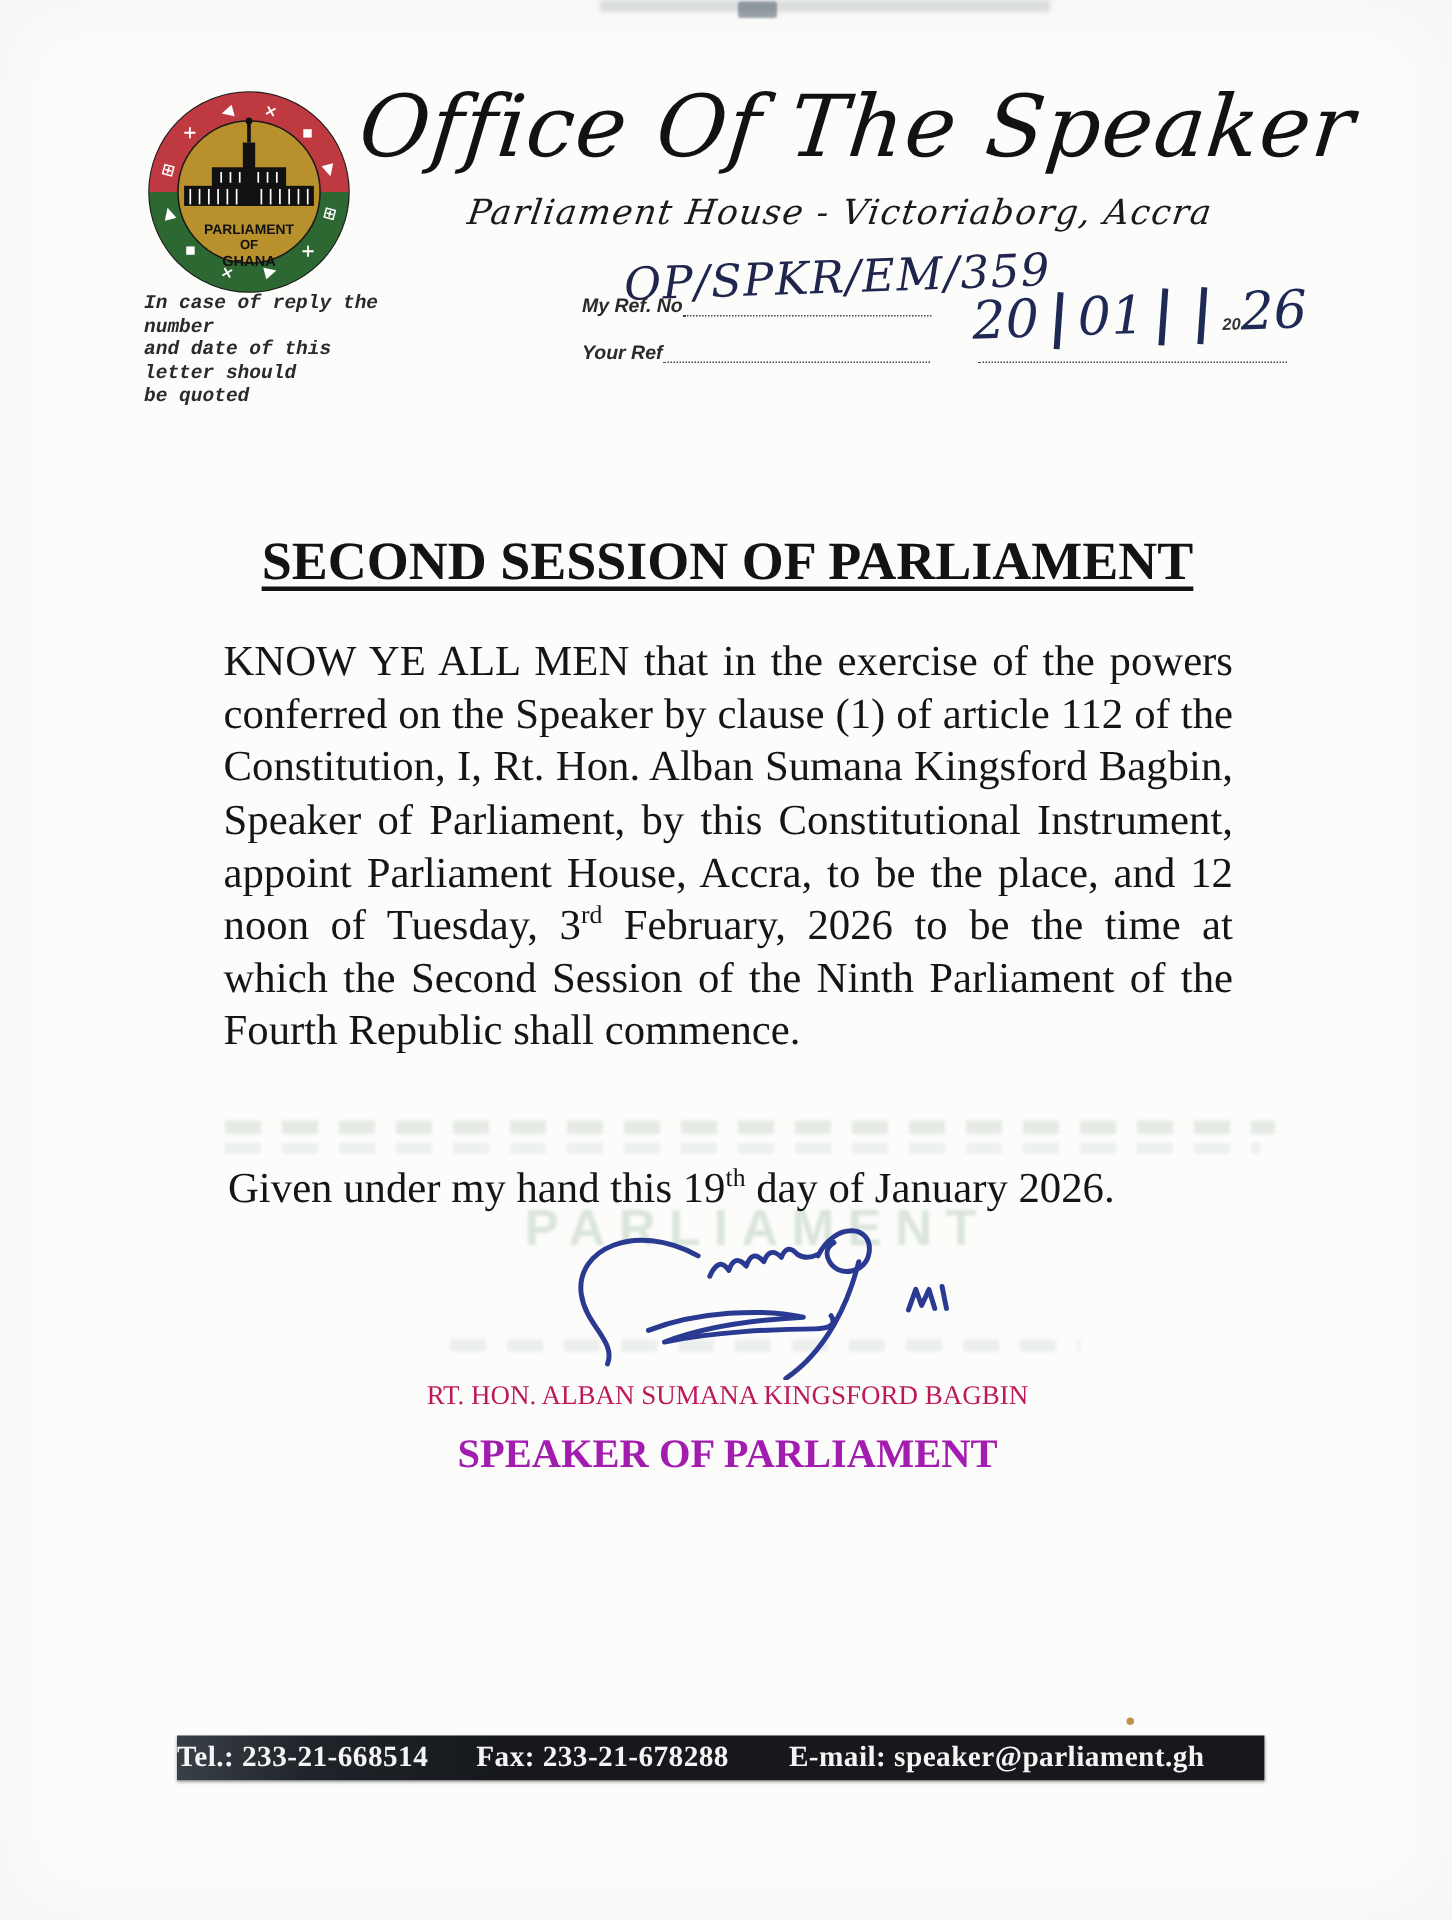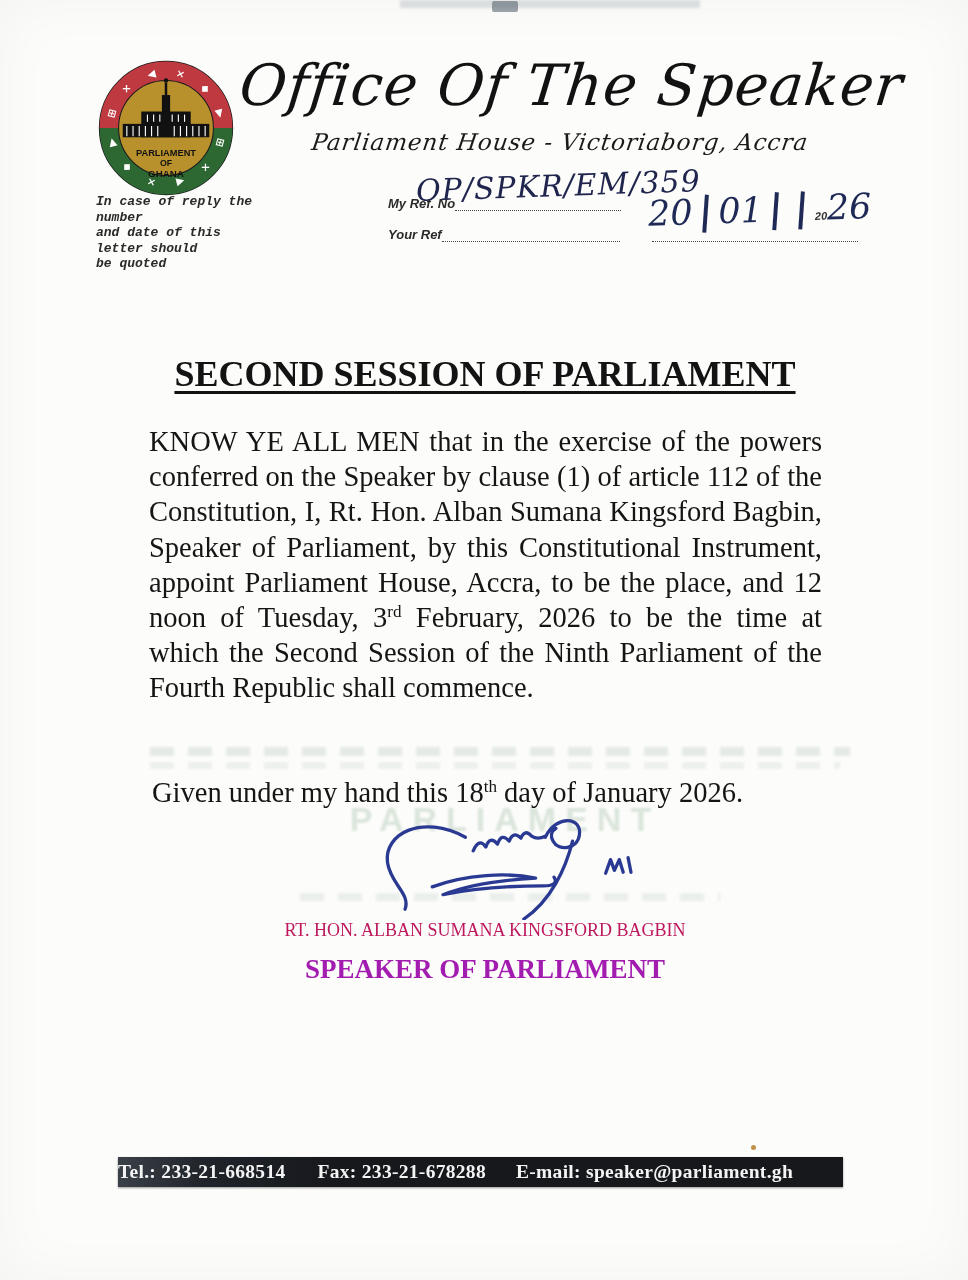--- a/index.html
+++ b/index.html
@@ -78,21 +78,21 @@
   
   .footer-bar{
     position:absolute;left:118px;top:1157px;width:725px;height:30px;
     background:linear-gradient(90deg,#3a4048 0%, #20242a 12%, #16181c 30%, #16181c 100%);
     display:flex;align-items:center;
     color:#f4f4f4;font-weight:bold;font-size:19.5px;letter-spacing:.3px;
     box-shadow:0 1px 2px rgba(0,0,0,.4);
   }
   .footer-bar span{white-space:nowrap;}
   .gap-s{margin-right:32px;}
-  .gap-l{margin-right:30px;}
+  .gap-l{margin-right:40px;}
 </style>
 </head>
 <body>
 
 <div class="page">
 
   <div class="top-smudge"></div>
   <div class="top-mark"></div>
   <div class="speck"></div>
 
@@ -176,21 +176,21 @@
     <span class="hw-big">20</span><span class="bar hw-big">|</span><span class="hw-big">01</span><span class="bar hw-big">|</span><span class="bar hw-big">|</span><span class="yr-printed">20</span><span class="hw-big">26</span>
   </div>
   <div class="date-leader"></div>
 
   <div class="doc-title">
     <div><span class="u">SECOND SESSION OF PARLIAMENT</span></div>
   </div>
 
   <p class="body-par"><span>KNOW YE ALL MEN that in the exercise of the powers conferred on the Speaker by clause (1) of article 112 of the Constitution, I, Rt. Hon. Alban Sumana Kingsford Bagbin, Speaker of Parliament, by this Constitutional Instrument, appoint Parliament House, Accra, to be the place, and 12 noon of Tuesday, 3</span><sup class="ss">rd</sup><span> February, 2026 to be the time at which the Second Session of the Ninth Parliament of the Fourth Republic shall commence.</span></p>
 
-  <div class="given-line"><span>Given under my hand this 18</span><sup class="ss">th</sup><span> day of January 2026.</span></div>
+  <div class="given-line"><span>Given under my hand this 19</span><sup class="ss">th</sup><span> day of January 2026.</span></div>
 
   <div class="signature">
     <svg viewBox="0 0 300 115" width="300" height="112">
       <g fill="none" stroke="#2a3a92" stroke-width="3.4" stroke-linecap="round" stroke-linejoin="round">
         <path d="M 96,30 C 52,6 12,26 16,56 C 19,78 40,88 34,104"></path>
         <path d="M 104,44 q 6,-14 13,-4 q 4,-12 12,-3 q 4,-12 12,-3 q 4,-11 12,-3 q 4,-10 11,-2 q 6,4 14,0"></path>
         <path d="M 178,30 C 190,6 216,9 213,28 C 211,42 192,45 186,34 C 183,29 184,24 189,21"></path>
         <path d="M 206,34 C 199,62 184,95 156,114"></path>
         <path d="M 62,81 C 96,68 140,66 168,72 C 130,74 96,80 73,89 C 106,82 150,80 176,80 C 186,80 191,77 187,71"></path>
         <path d="M 240,67 l 5,-14 l 4,11 l 5,-11 l 4,13"></path>

